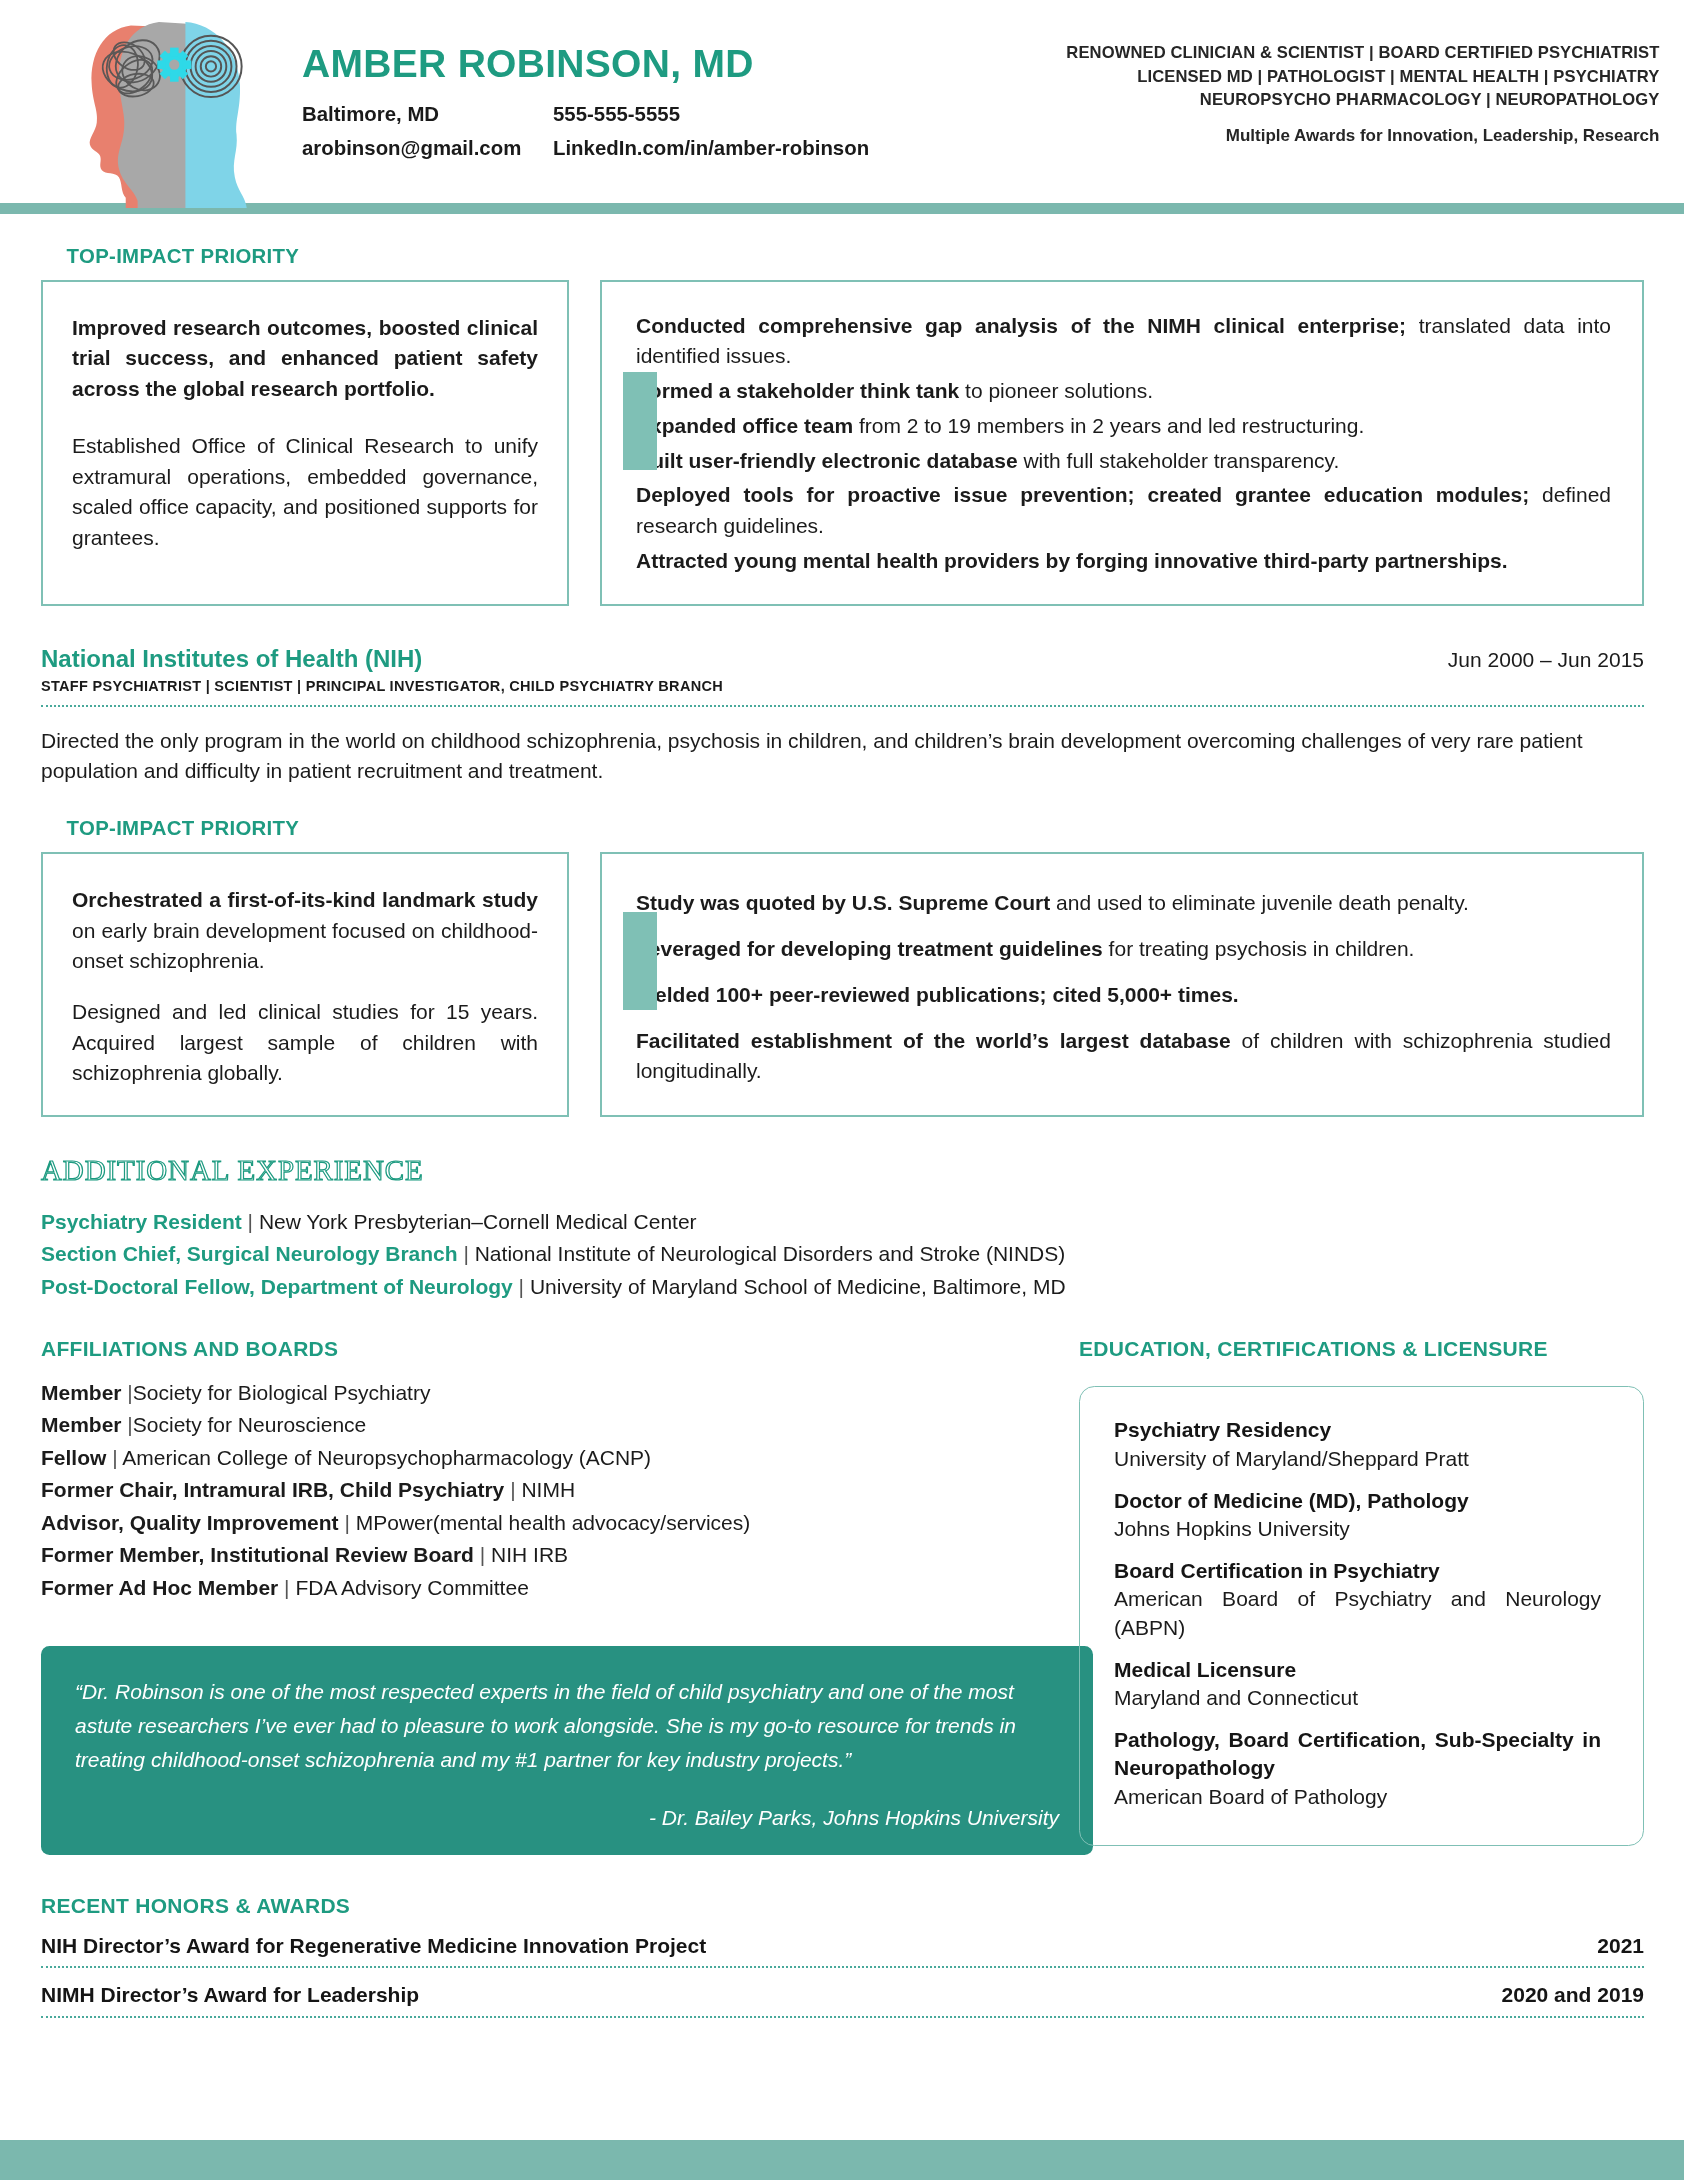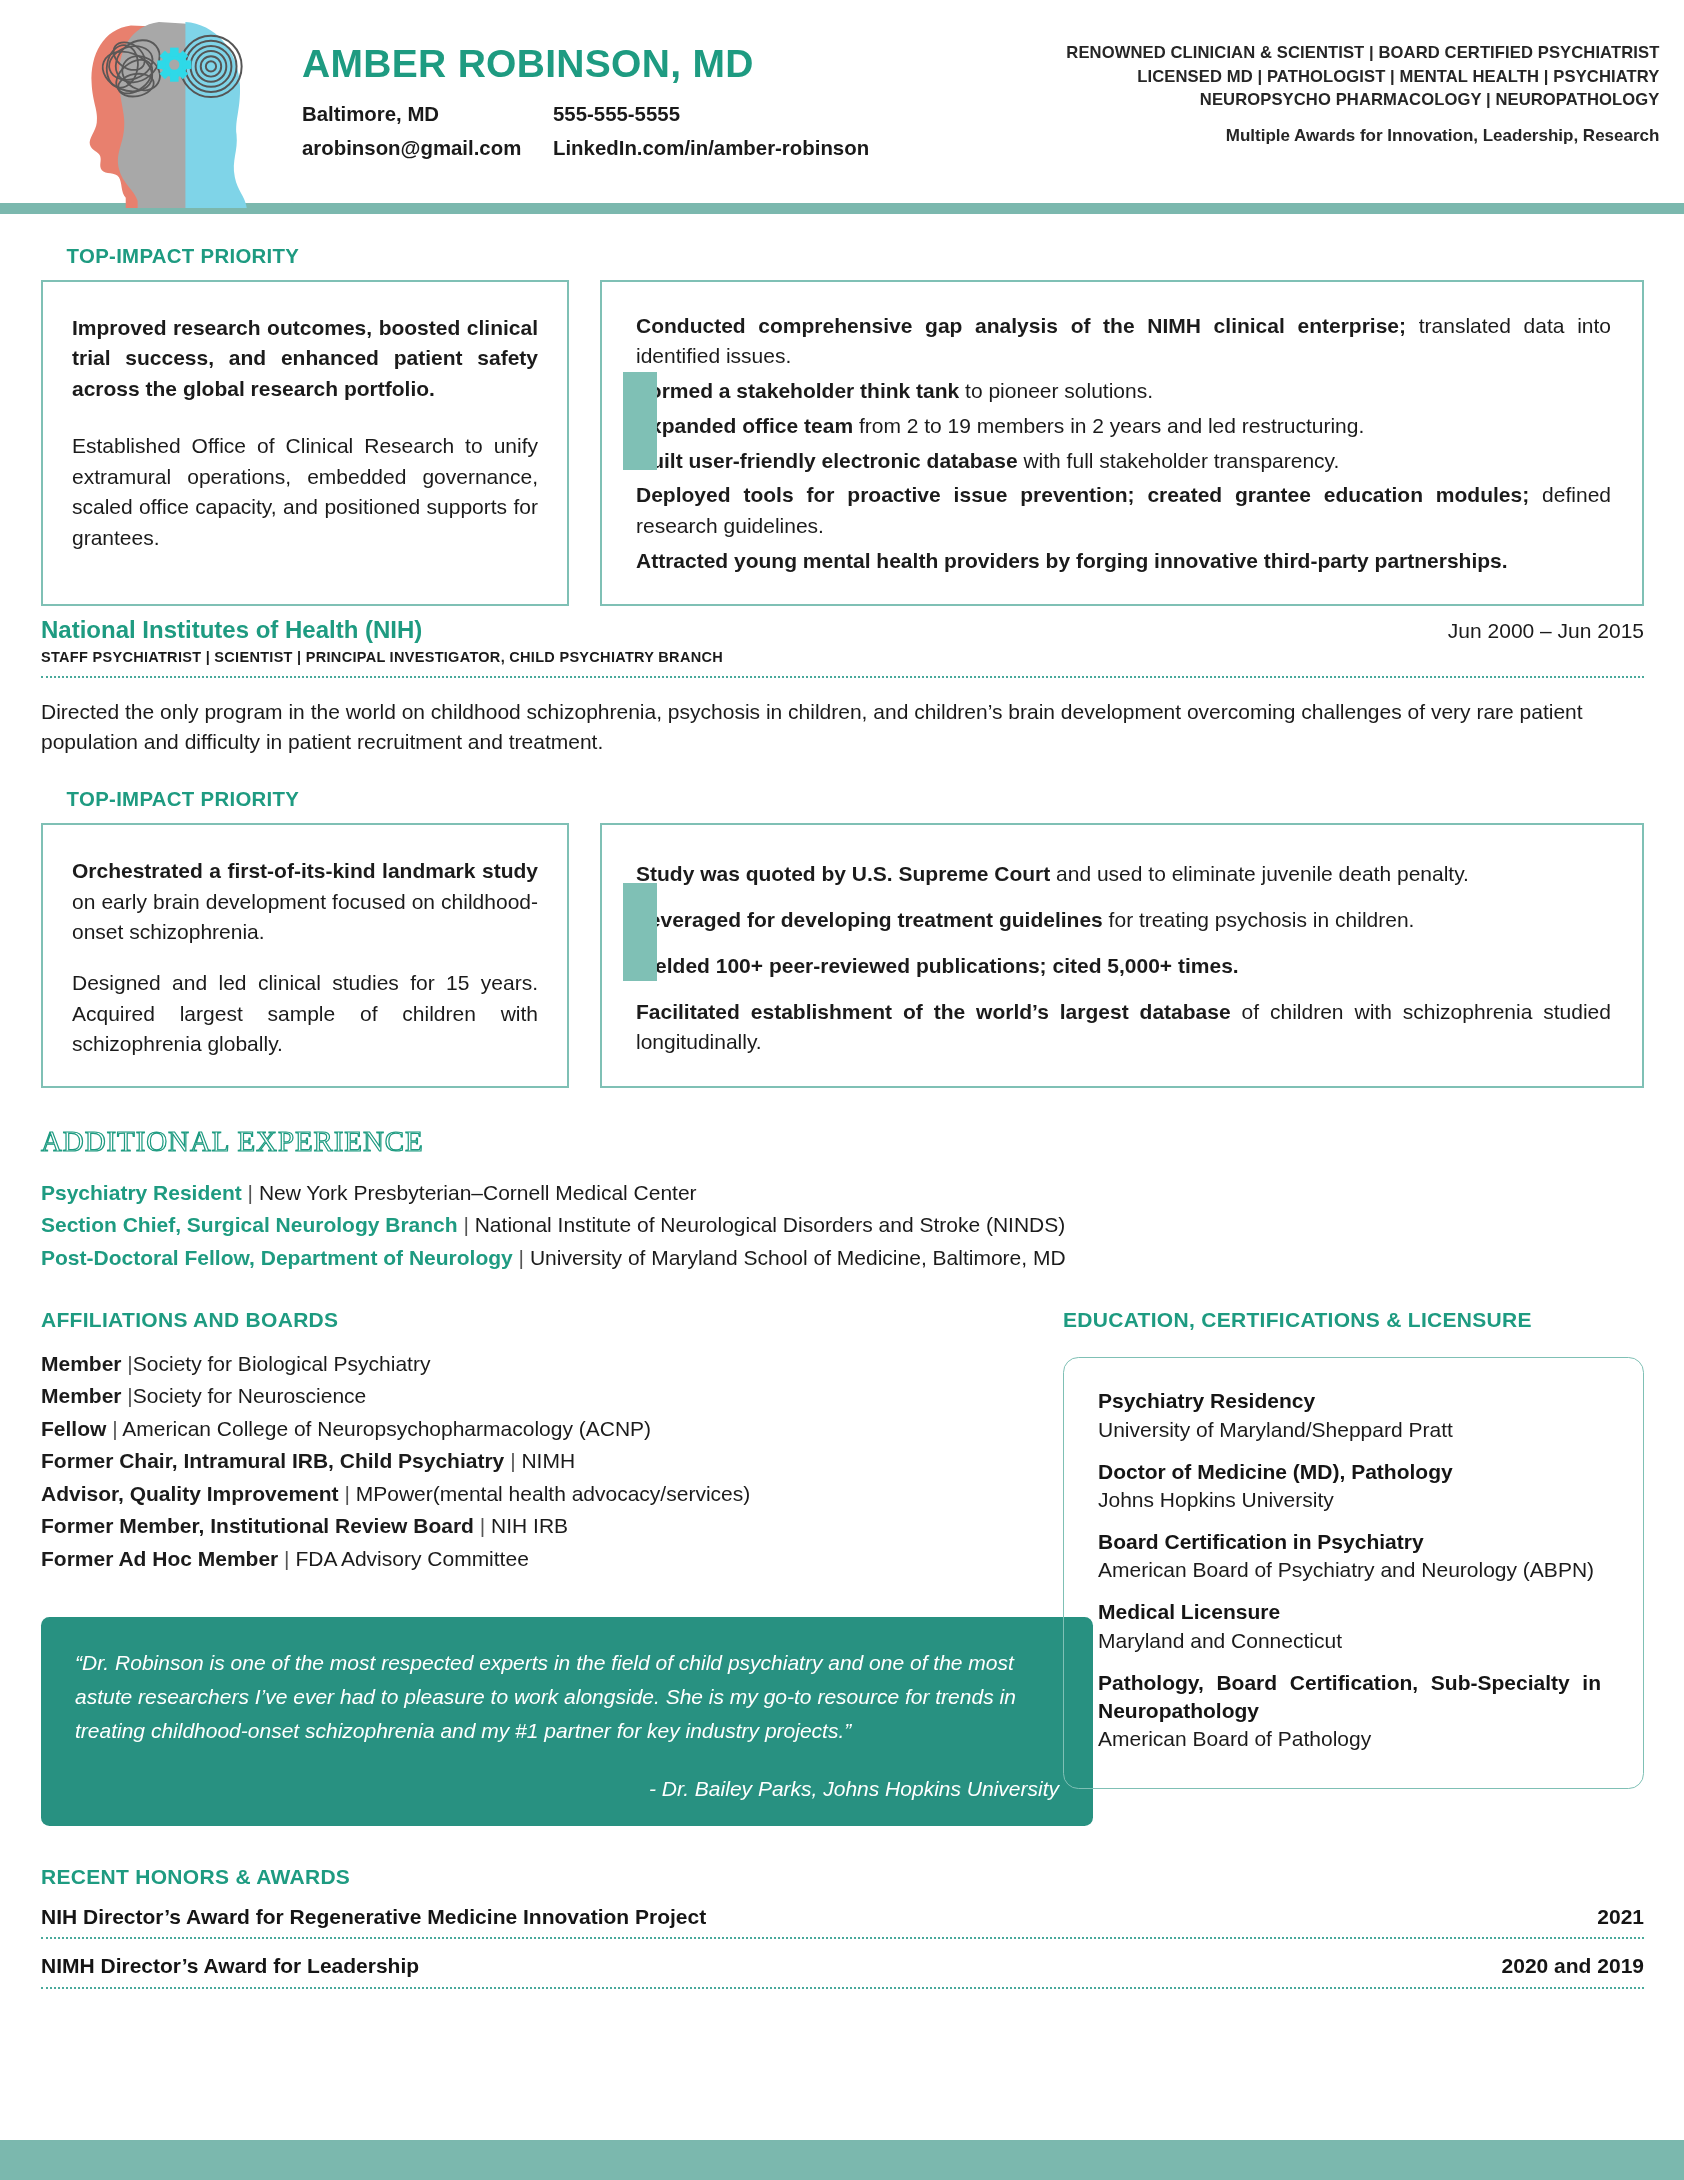--- a/index.html
+++ b/index.html
@@ -140,21 +140,21 @@
     font-size: 21px;
     line-height: 1.45;
     color: #1b1b1b;
     text-align: justify;
   }
   .pbox.left p + p { margin-top: 27px; }
   .pbox.right p { margin-bottom: 4.3px; }
   .pbox b, .pbox strong { font-weight: bold; }
 
   
-  .job { margin-top: 10px; }
+  .job { margin-top: 39px; }
   .job-row {
     display: flex;
     justify-content: space-between;
     align-items: baseline;
   }
   .job-org {
     color: #1E9B81;
     font-size: 24px;
     font-weight: bold;
   }
@@ -189,21 +189,21 @@
     line-height: 1.55;
     color: #1b1b1b;
   }
   .addl-role { color: #1E9B81; font-weight: bold; }
   .sep { color: #555; }
 
   
   .lower {
     margin-top: 34px;
     display: flex;
-    gap: 34px;
+    gap: 50px;
   }
   .col-left { width: 988px; }
   .col-right { flex: 1; }
 
   .aff-list { margin-top: 15.3px; }
   .aff-line {
     font-size: 21px;
     line-height: 1.55;
     color: #1b1b1b;
   }

